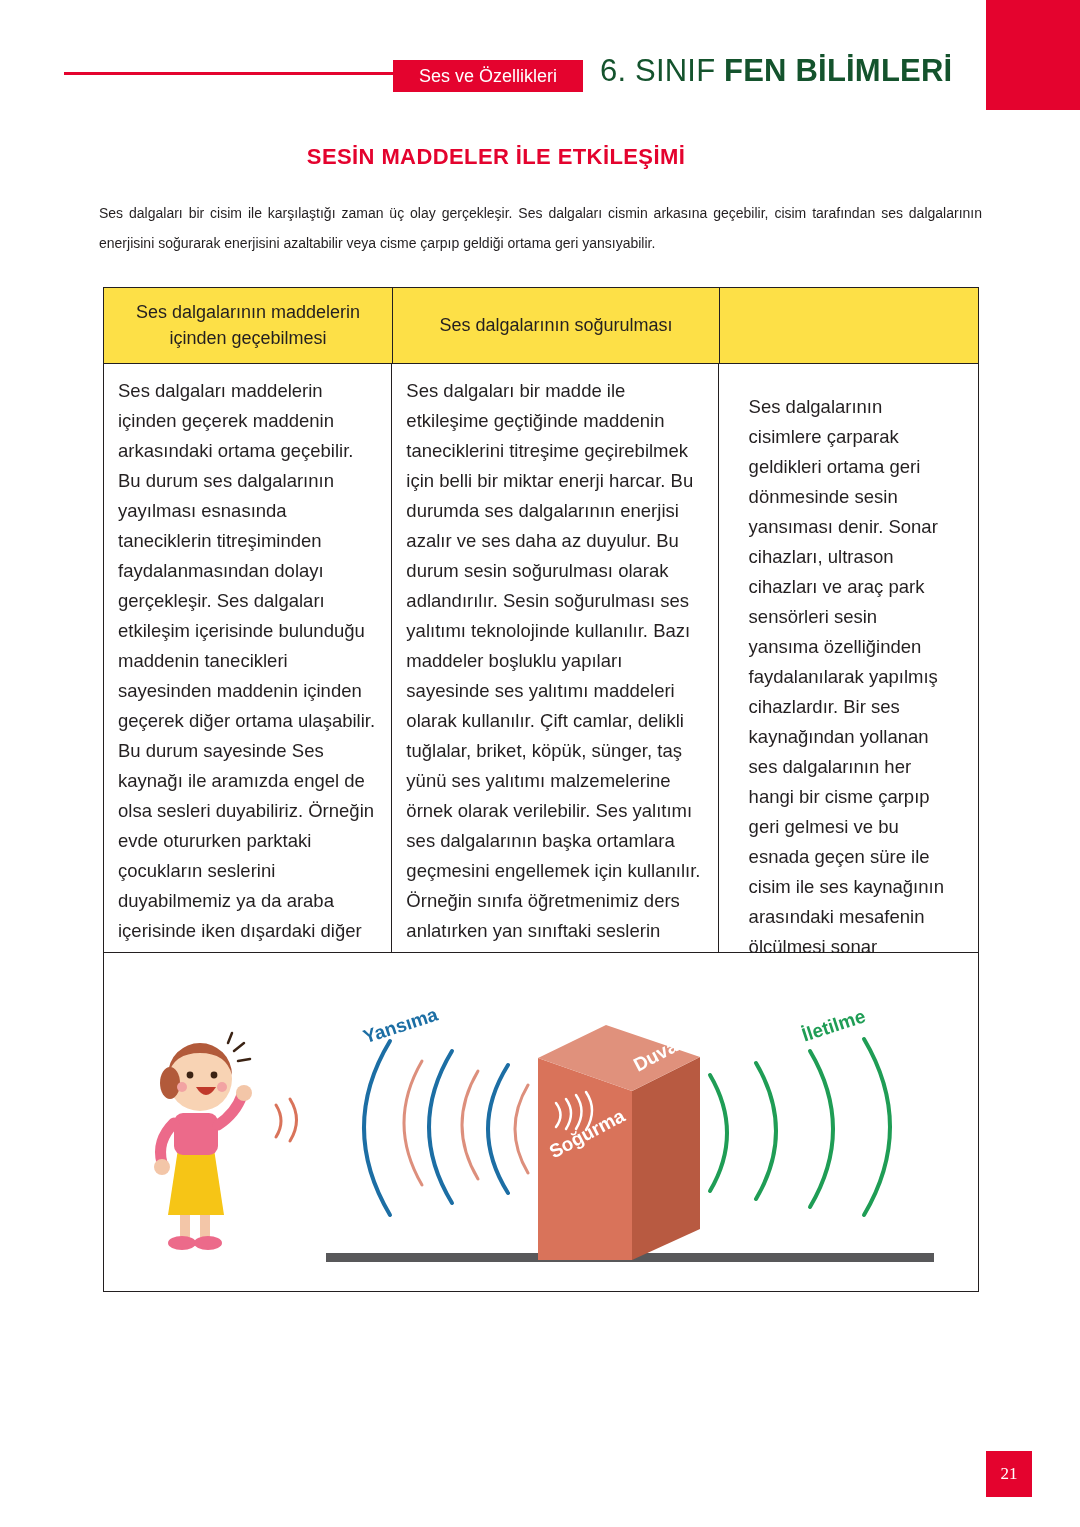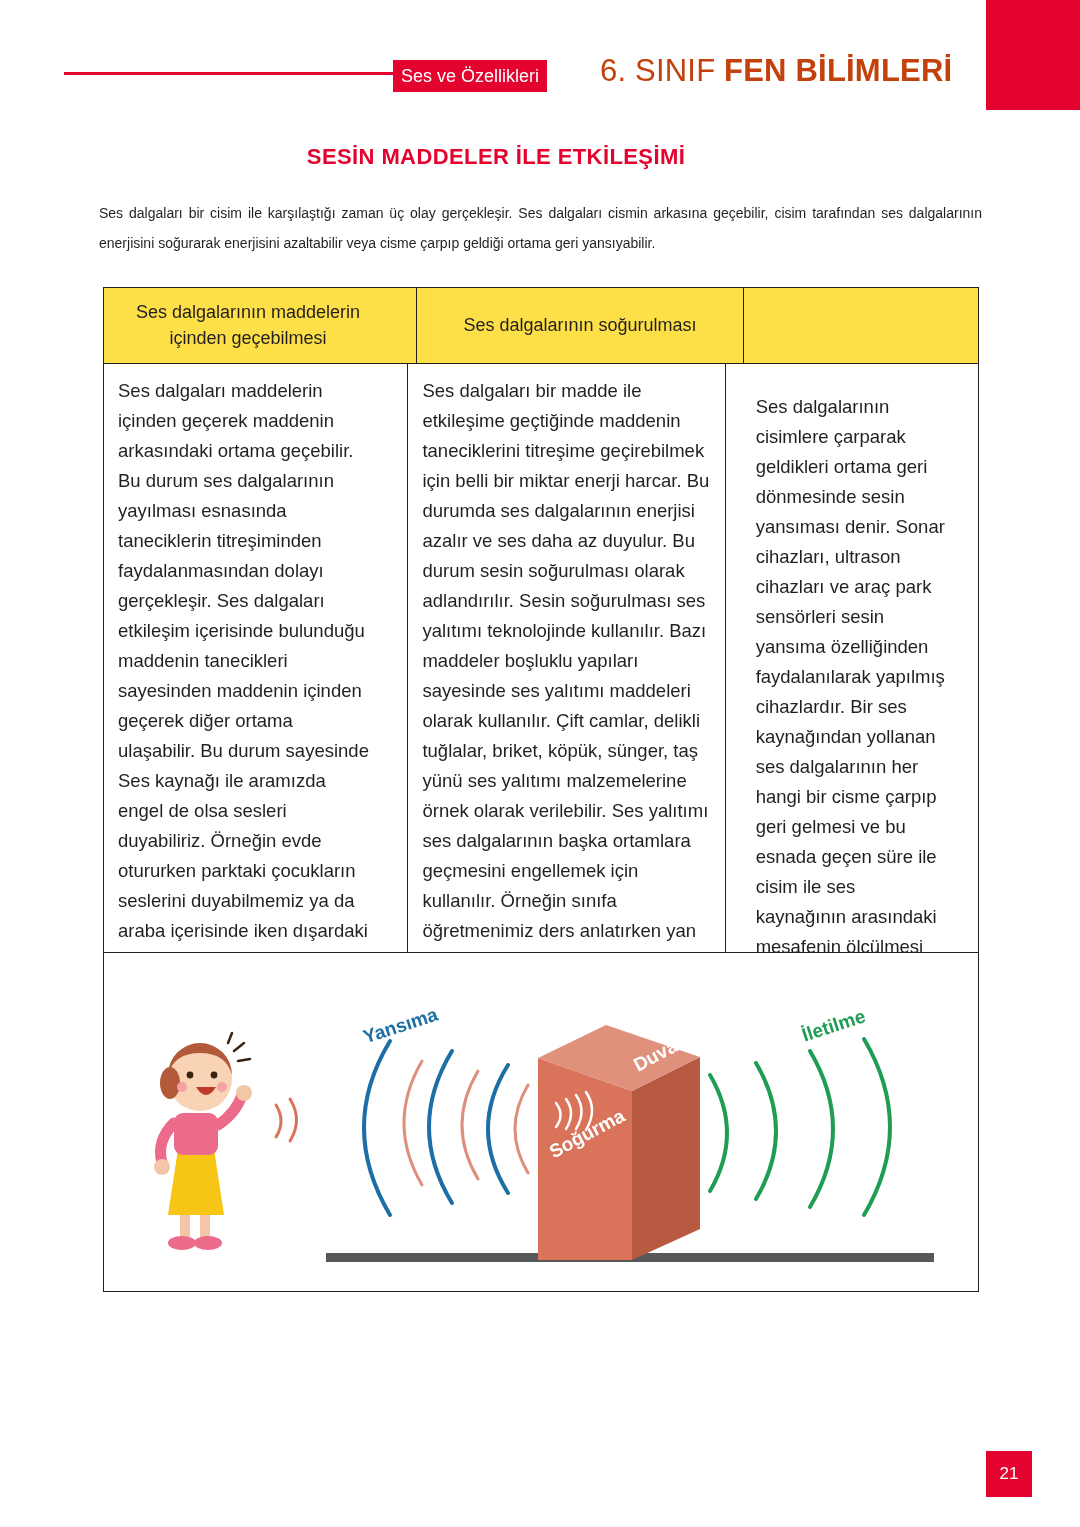--- a/index.html
+++ b/index.html
@@ -42,29 +42,29 @@
   }
   .header-tag {
     position: absolute;
     top: 60px;
     left: 393px;
     height: 32px;
     background: #e4032e;
     color: #ffffff;
     font-size: 18px;
     line-height: 32px;
-    padding: 0 8px;
+    padding: 0 26px;
     white-space: nowrap;
   }
   .header-title {
     position: absolute;
     top: 53px;
     left: 600px;
     font-size: 31px;
-    color: #c2410c;
+    color: #14532d;
     white-space: nowrap;
     letter-spacing: .2px;
   }
   .header-title .bold {
     font-weight: bold;
   }
 
   
   .section-title {
     position: absolute;
@@ -118,21 +118,21 @@
   .tbody {
     display: flex;
   }
   .td {
     font-size: 18.5px;
     line-height: 30px;
     padding: 12px 14px 14px 14px;
     box-sizing: border-box;
   }
   .col1 { width: 288px; }
-  .col2 { width: 328px; border-left: 1.5px solid #231f20; border-right: 1.5px solid #231f20; margin-left: 24px; }
+  .col2 { width: 328px; border-left: 1.5px solid #231f20; border-right: 1.5px solid #231f20; }
   .col3 { width: 260px; }
   .td p { margin: 16px; }
   .td p + p { margin-top: 0; text-indent: 6px; }
 
   
   .figure {
     position: absolute;
     top: 952px;
     left: 103px;
     width: 876px;
@@ -177,20 +177,21 @@
     right: 48px;
     bottom: 30px;
     width: 46px;
     height: 46px;
     background: #e4032e;
     color: #ffffff;
     font-size: 17px;
     display: flex;
     align-items: center;
     justify-content: center;
+    font-family: Liberation Serif, serif;
   }
 </style>
 </head>
 <body>
 
 <div class="header">
   <div class="header-corner"></div>
   <div class="header-rule"></div>
   <div class="header-tag">Ses ve Özellikleri</div>
   <div class="header-title">

